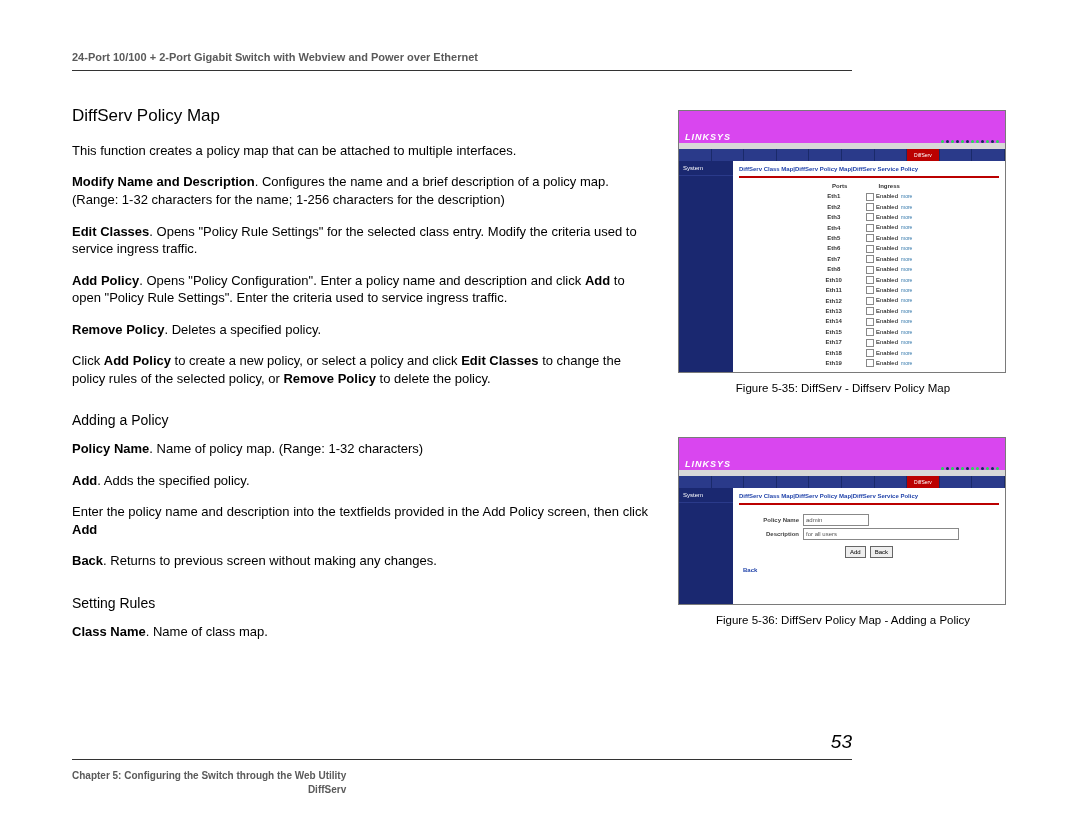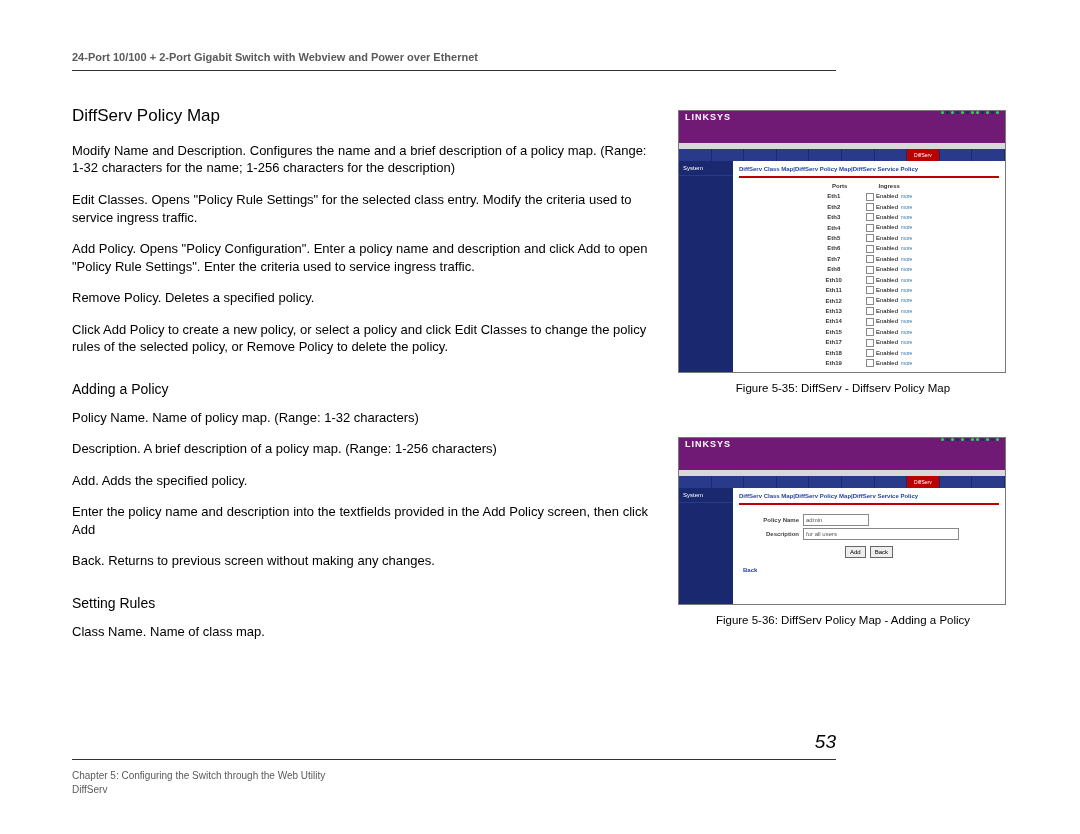--- a/index.html
+++ b/index.html
@@ -10,20 +10,21 @@
     background: #fff;
     font-family: Arial, Helvetica, sans-serif;
     color: #000;
     font-size: 13px;
     line-height: 1.35;
   }
   .page {
     position: relative;
     width: 908px;
     height: 834px;
+    padding-left: 16px;
   }
   .header {
     position: absolute;
     top: 50px;
     left: 72px;
     right: 72px;
     font-weight: bold;
     font-size: 11px;
     color: #5a5a5a;
   }
@@ -39,21 +40,21 @@
     margin: 0 0 14px 0;
   }
   .h2 {
     font-size: 14px;
     font-weight: normal;
     margin: 24px 0 10px 0;
   }
   .p {
     margin: 0 0 14px 0;
   }
-  .b { font-weight: normal; }
+  .b { font-weight: bold; }
   .right-col {
     position: absolute;
     left: 678px;
     top: 110px;
     width: 330px;
   }
   .figure {
     display: block;
     margin-bottom: 40px;
   }
@@ -64,27 +65,28 @@
     margin-top: 8px;
   }
   
   .screenshot {
     width: 326px;
     border: 1px solid #7a7a7a;
     font-size: 7px;
     background: #fff;
   }
   .ss-header {
-    background: #701a75;
+    background: #d946ef;
     color: #fff;
     height: 32px;
     display: flex;
-    align-items: flex-start;
+    align-items: flex-end;
     justify-content: space-between;
     padding: 0 6px;
+    font-style: italic;
   }
   .ss-logo {
     font-weight: bold;
     font-size: 9px;
     letter-spacing: 1px;
   }
   .ss-leds {
     display: flex;
     gap: 2px;
   }
@@ -222,23 +224,24 @@
     right: 72px;
     bottom: 79px;
     font-size: 19px;
     font-style: italic;
   }
   .footer {
     position: absolute;
     left: 72px;
     bottom: 38px;
     font-size: 10px;
-    font-weight: normal;
+    font-weight: bold;
     color: #5a5a5a;
     line-height: 1.35;
+    text-align: right;
   }
   .hr {
     position: absolute;
     left: 72px;
     right: 72px;
     border: none;
     border-top: 1px solid #333;
   }
   .hr.top { top: 70px; }
   .hr.bot { bottom: 74px; }
@@ -247,20 +250,21 @@
 <body>
 
 <div class="page">
 
   <div class="header">24-Port 10/100 + 2-Port Gigabit Switch with Webview and Power over Ethernet</div>
   <div class="hr top"></div>
 
   <div class="main">
     <div class="h1">DiffServ Policy Map</div>
 
+    <div class="p">This function creates a policy map that can be attached to multiple interfaces.</div>
 
     <div class="p">
       <span class="b">Modify Name and Description</span><span>. Configures the name and a brief description of a policy map. (Range: 1-32 characters for the name; 1-256 characters for the description)</span>
     </div>
 
     <div class="p">
       <span class="b">Edit Classes</span><span>. Opens "Policy Rule Settings" for the selected class entry. Modify the criteria used to service ingress traffic.</span>
     </div>
 
     <div class="p">
@@ -272,23 +276,20 @@
     </div>
 
     <div class="p">
       <span>Click </span><span class="b">Add Policy</span><span> to create a new policy, or select a policy and click </span><span class="b">Edit Classes</span><span> to change the policy rules of the selected policy, or </span><span class="b">Remove Policy</span><span> to delete the policy.</span>
     </div>
 
     <div class="h2">Adding a Policy</div>
 
     <div class="p">
       <span class="b">Policy Name</span><span>. Name of policy map. (Range: 1-32 characters)</span>
-    </div>
-    <div class="p">
-      <span class="b">Description</span><span>. A brief description of a policy map. (Range: 1-256 characters)</span>
     </div>
     <div class="p">
       <span class="b">Add</span><span>. Adds the specified policy.</span>
     </div>
     <div class="p">
       <span>Enter the policy name and description into the textfields provided in the Add Policy screen, then click </span><span class="b">Add</span>
     </div>
     <div class="p">
       <span class="b">Back</span><span>. Returns to previous screen without making any changes.</span>
     </div>

